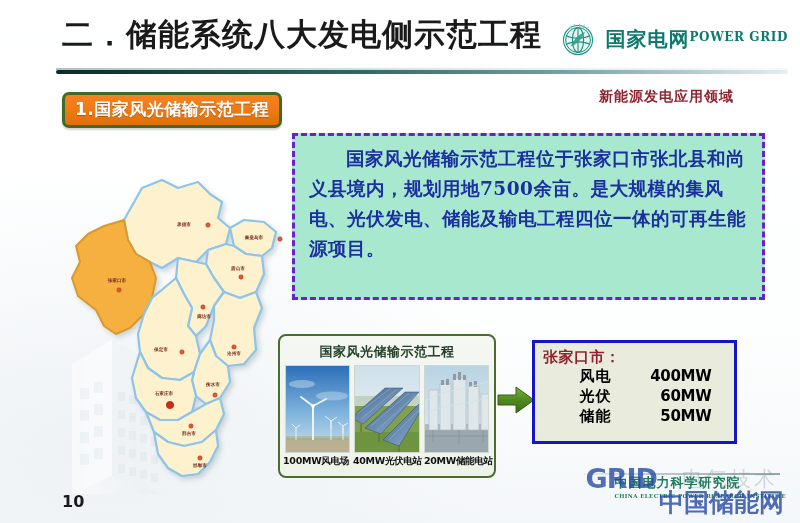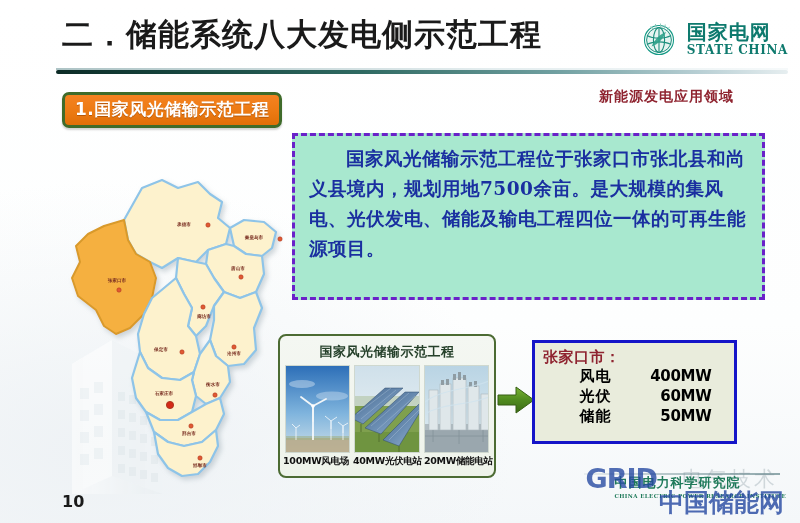--- a/index.html
+++ b/index.html
@@ -31,21 +31,21 @@
   }
   #title-rule-hl{
     position:absolute;left:56px;top:62px;width:732px;height:2px;
     background:linear-gradient(90deg,#9fb9bb 0%,#dfeaec 60%,#f4f8f9 100%);
     opacity:.85;
   }
 
   
   #brand{position:absolute;right:12px;top:12px;display:flex;align-items:center;gap:7px;}
   #brand-mark{width:42px;height:42px;position:relative;flex:0 0 auto;}
-  #brand-text{display:flex;flex-direction:column;line-height:1;}
+  #brand-text{display:flex;flex-direction:row;line-height:1;}
   #brand-cn{
     font-family:"DejaVu Sans","Liberation Sans",sans-serif;
     font-size:20px;font-weight:700;color:#0e7a6e;letter-spacing:1px;
   }
   #brand-en{
     font-family:"DejaVu Serif","Liberation Serif",serif;
     font-size:12px;font-weight:700;color:#0e7a6e;letter-spacing:.6px;margin-top:2px;
   }
 
   
@@ -205,21 +205,21 @@
             <path d="M13 8.5l1.6 2.6"></path>
               <path d="M17.5 6.4l1 3"></path>
             <path d="M22.5 5.9l.2 3.1"></path>
               <path d="M27.2 6.9l-.7 3"></path>
             <path d="M31.2 9.2l-1.5 2.7"></path>
           </g>
         </svg>
       </div>
       <div id="brand-text">
         <span id="brand-cn">国家电网</span>
-        <span id="brand-en">STATE CHINA</span>
+        <span id="brand-en">POWER GRID</span>
       </div>
     </div>
 
     <div id="title-rule-hl"></div>
     <div id="title-rule"></div>
   </div>
 
   <div id="badge">
     <span id="badge-label">1.国家风光储输示范工程</span>
   </div>

